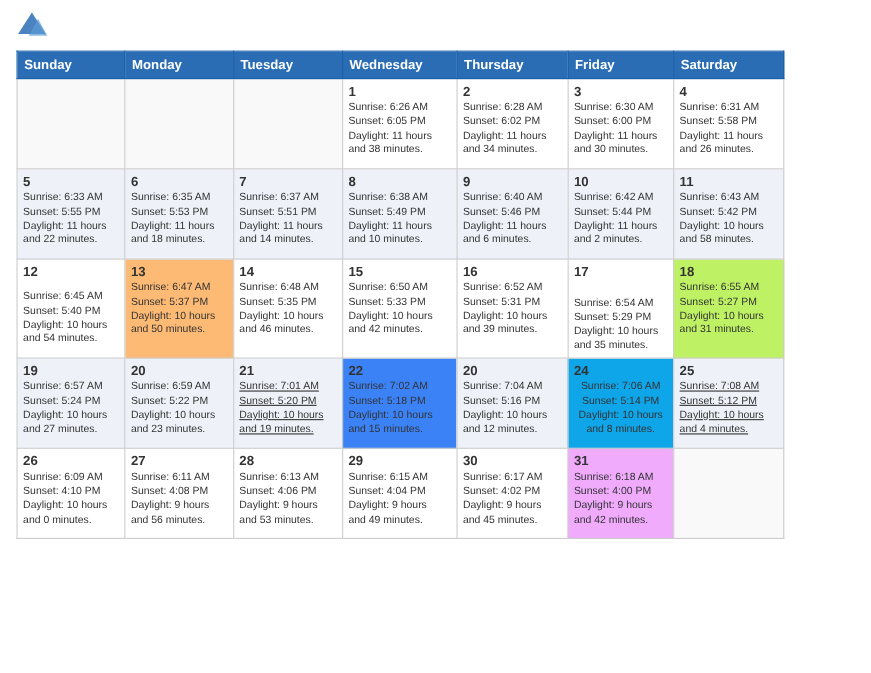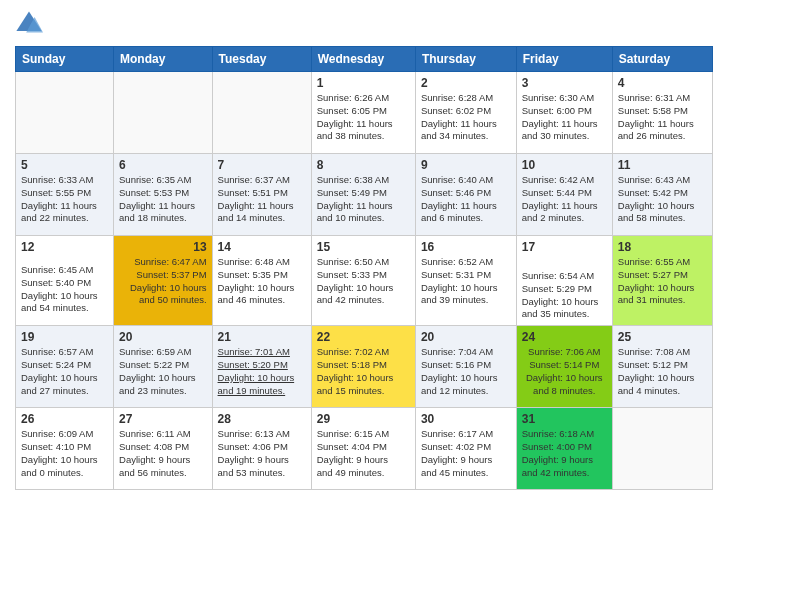--- a/index.html
+++ b/index.html
@@ -211,21 +211,21 @@
           </td>
         </tr>
         <tr>
           <td style="background-color: rgb(255, 255, 255);">
             <span class="day-number">12</span>
             <div class="day-info" style="white-space: pre-line; margin-top: 10px;">Sunrise: 6:45 AM
 Sunset: 5:40 PM
 Daylight: 10 hours
 and 54 minutes.</div>
           </td>
-          <td style="background-color: #eab308; text-align: right;">
+          <td style="background-color: #fdba74;">
             <span class="day-number">13</span>
             <div class="day-info" style="white-space: pre-line;">Sunrise: 6:47 AM
 Sunset: 5:37 PM
 Daylight: 10 hours
 and 50 minutes.</div>
           </td>
           <td style="background-color: rgb(255, 255, 255);">
             <span class="day-number">14</span>
             <div class="day-info" style="white-space: pre-line;">Sunrise: 6:48 AM
 Sunset: 5:35 PM
@@ -276,44 +276,44 @@
 Daylight: 10 hours
 and 23 minutes.</div>
           </td>
           <td style="background-color: rgb(238, 242, 248);">
             <span class="day-number">21</span>
             <div class="day-info" style="white-space: pre-line; text-decoration: underline;">Sunrise: 7:01 AM
 Sunset: 5:20 PM
 Daylight: 10 hours
 and 19 minutes.</div>
           </td>
-          <td style="background-color: #fde047;">
+          <td style="background-color: #3b82f6;">
             <span class="day-number">22</span>
             <div class="day-info" style="white-space: pre-line;">Sunrise: 7:02 AM
 Sunset: 5:18 PM
 Daylight: 10 hours
 and 15 minutes.</div>
           </td>
           <td style="background-color: rgb(238, 242, 248);">
             <span class="day-number">20</span>
             <div class="day-info" style="white-space: pre-line;">Sunrise: 7:04 AM
 Sunset: 5:16 PM
 Daylight: 10 hours
 and 12 minutes.</div>
           </td>
-          <td style="background-color: #84cc16;">
+          <td style="background-color: #0ea5e9;">
             <span class="day-number">24</span>
             <div class="day-info" style="white-space: pre-line; text-align: center;">Sunrise: 7:06 AM
 Sunset: 5:14 PM
 Daylight: 10 hours
 and 8 minutes.</div>
           </td>
           <td style="background-color: rgb(238, 242, 248);">
             <span class="day-number">25</span>
-            <div class="day-info" style="white-space: pre-line;">Sunrise: 7:08 AM
+            <div class="day-info" style="white-space: pre-line; text-decoration: underline;">Sunrise: 7:08 AM
 Sunset: 5:12 PM
 Daylight: 10 hours
 and 4 minutes.</div>
           </td>
         </tr>
         <tr>
           <td style="background-color: rgb(255, 255, 255);">
             <span class="day-number">26</span>
             <div class="day-info" style="white-space: pre-line;">Sunrise: 6:09 AM
 Sunset: 4:10 PM
@@ -341,21 +341,21 @@
 Daylight: 9 hours
 and 49 minutes.</div>
           </td>
           <td style="background-color: rgb(255, 255, 255);">
             <span class="day-number">30</span>
             <div class="day-info" style="white-space: pre-line;">Sunrise: 6:17 AM
 Sunset: 4:02 PM
 Daylight: 9 hours
 and 45 minutes.</div>
           </td>
-          <td style="background-color: #22c55e;">
+          <td style="background-color: #f0abfc;">
             <span class="day-number">31</span>
             <div class="day-info" style="white-space: pre-line;">Sunrise: 6:18 AM
 Sunset: 4:00 PM
 Daylight: 9 hours
 and 42 minutes.</div>
           </td>
           <td class="empty-cell"></td>
         </tr>
       </tbody>
   </table>

